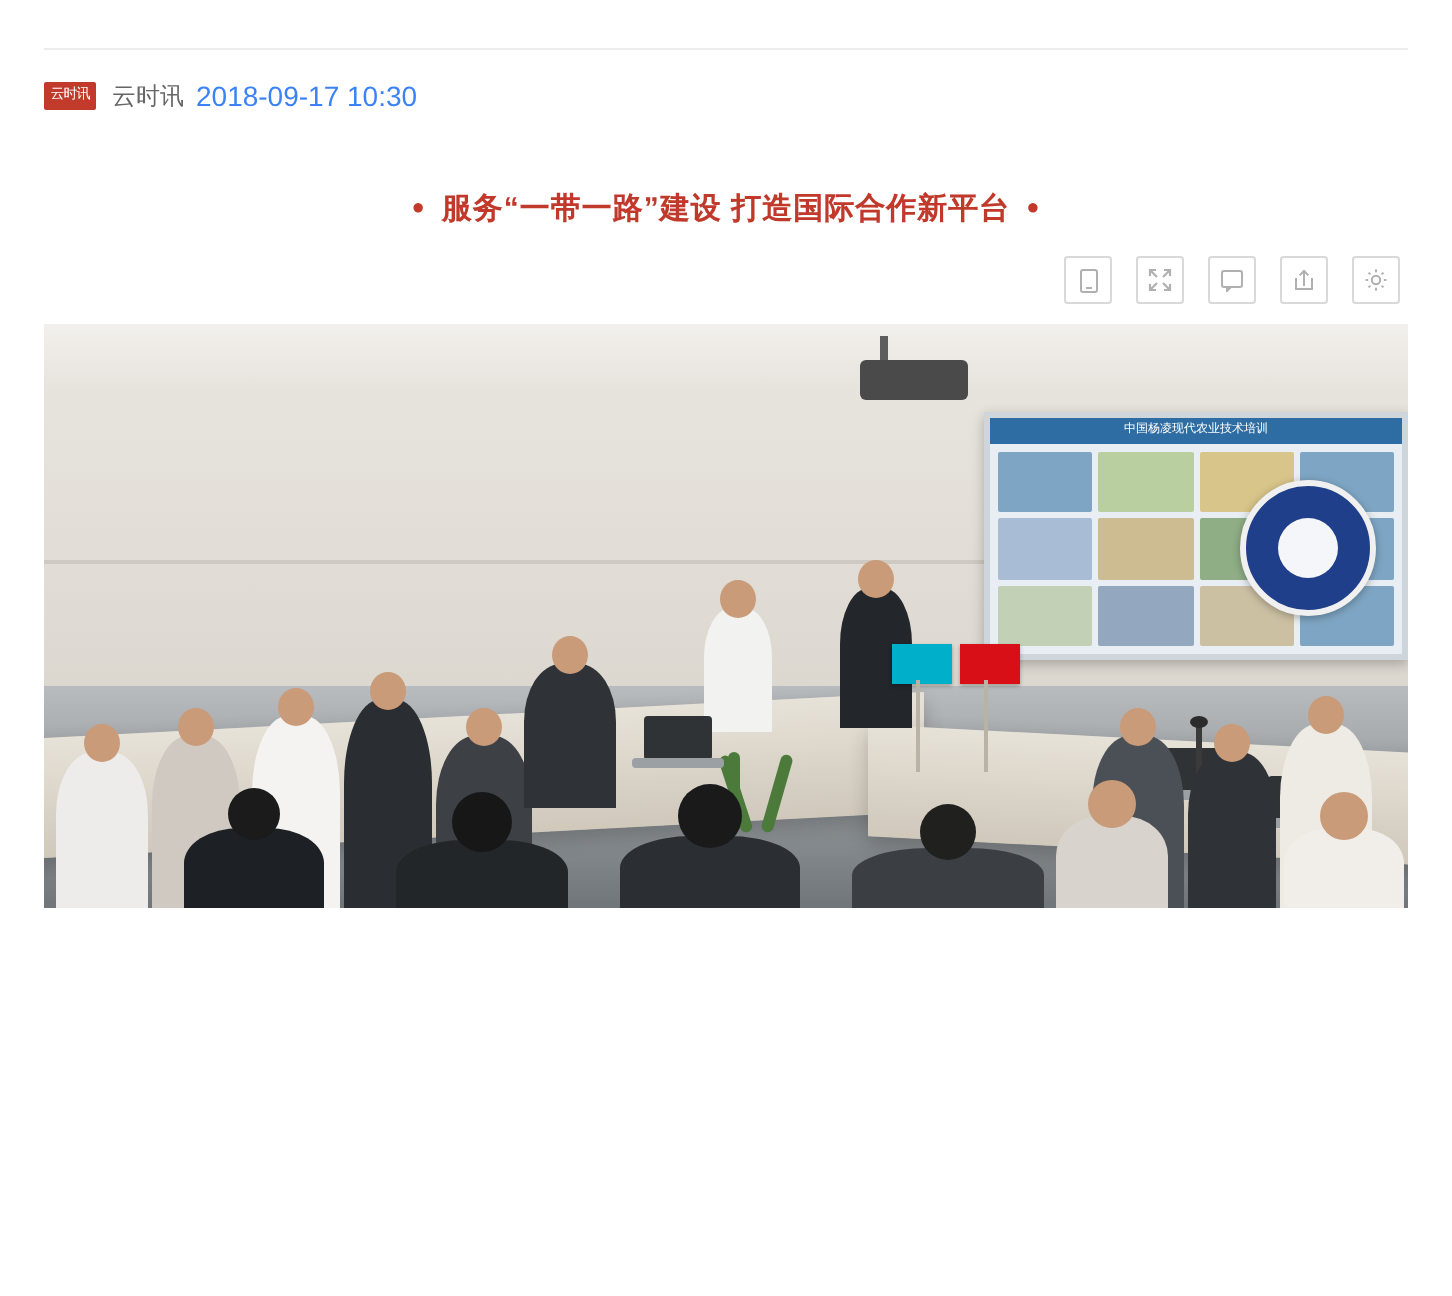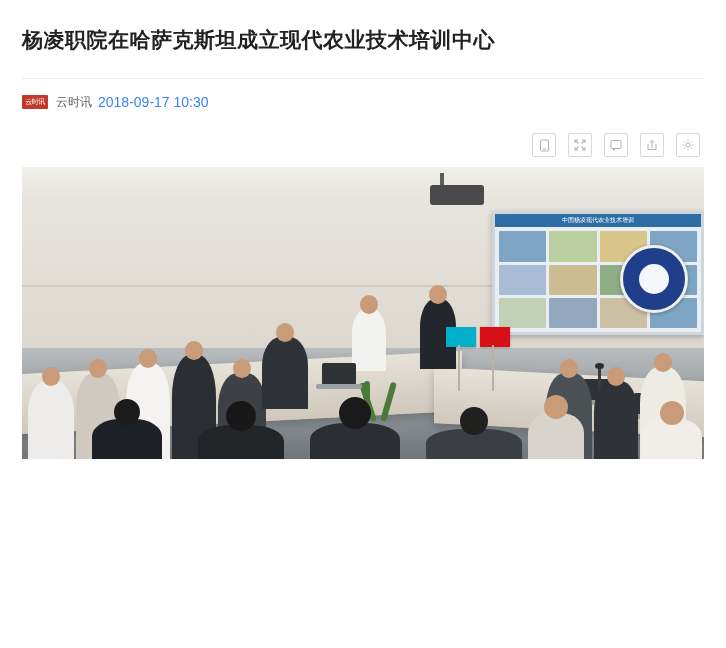--- a/index.html
+++ b/index.html
@@ -227,30 +227,32 @@
   .mic:after {
     content: ""; position: absolute; left: -3px; top: -4px; width: 9px; height: 6px;
     background: #2b2b2b; border-radius: 50%;
   }
 </style>
 </head>
 <body>
 
 <div class="page">
 
-  <h1 class="article-title">杨凌职院在哈萨克斯坦成立现代农业技术培训中心</h1>
 
   <div class="title-divider"></div>
 
   <div class="meta-row">
     <div class="source-logo">云时讯</div>
     <div class="source-name">云时讯</div>
     <div class="meta-date">2018-09-17 10:30</div>
   </div>
 
+  <div class="subhead">
+    <span class="dot">●</span><span>服务“一带一路”建设 打造国际合作新平台</span><span class="dot">●</span>
+  </div>
 
 
   <div class="toolbar">
     <div class="tool-btn">
       <svg width="11" height="13" viewBox="0 0 11 13" fill="none" stroke="#b0b0b0" stroke-width="1">
         <rect x="1.5" y="1" width="8" height="11" rx="1"></rect>
         <line x1="4" y1="10" x2="7" y2="10"></line>
       </svg>
     </div>
     <div class="tool-btn">

